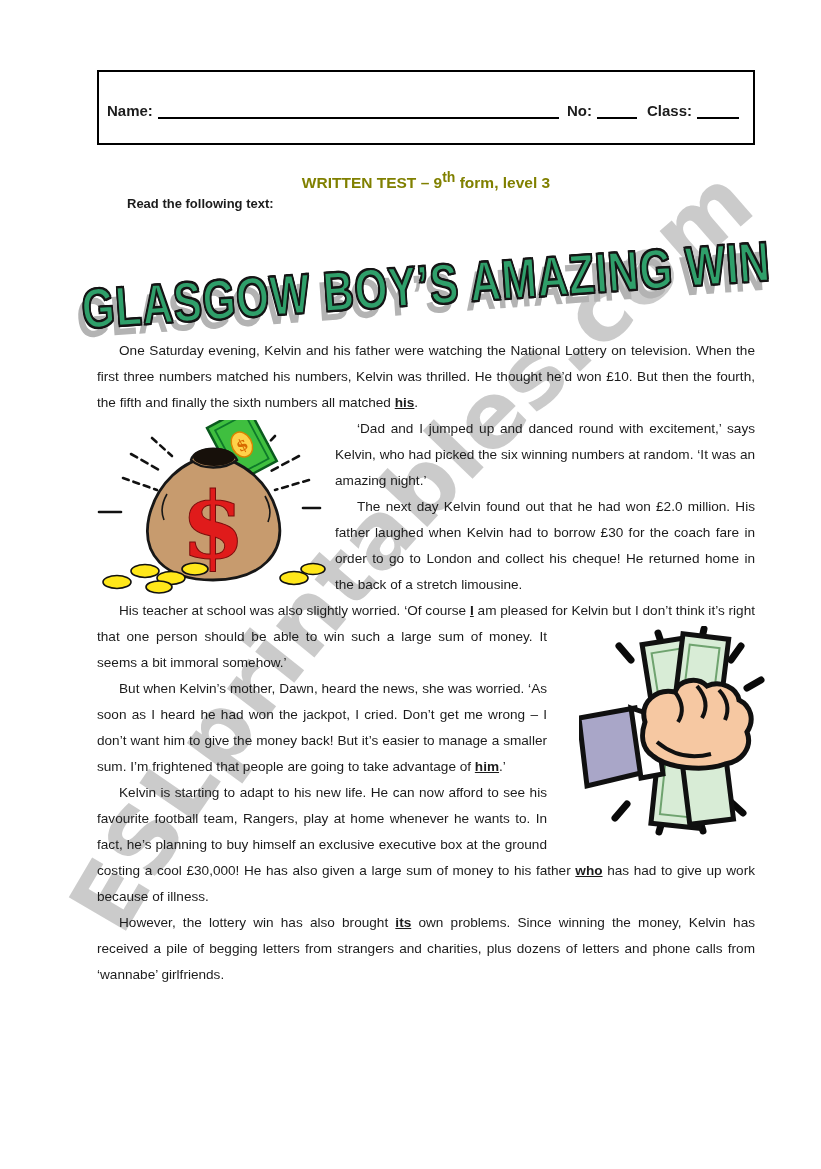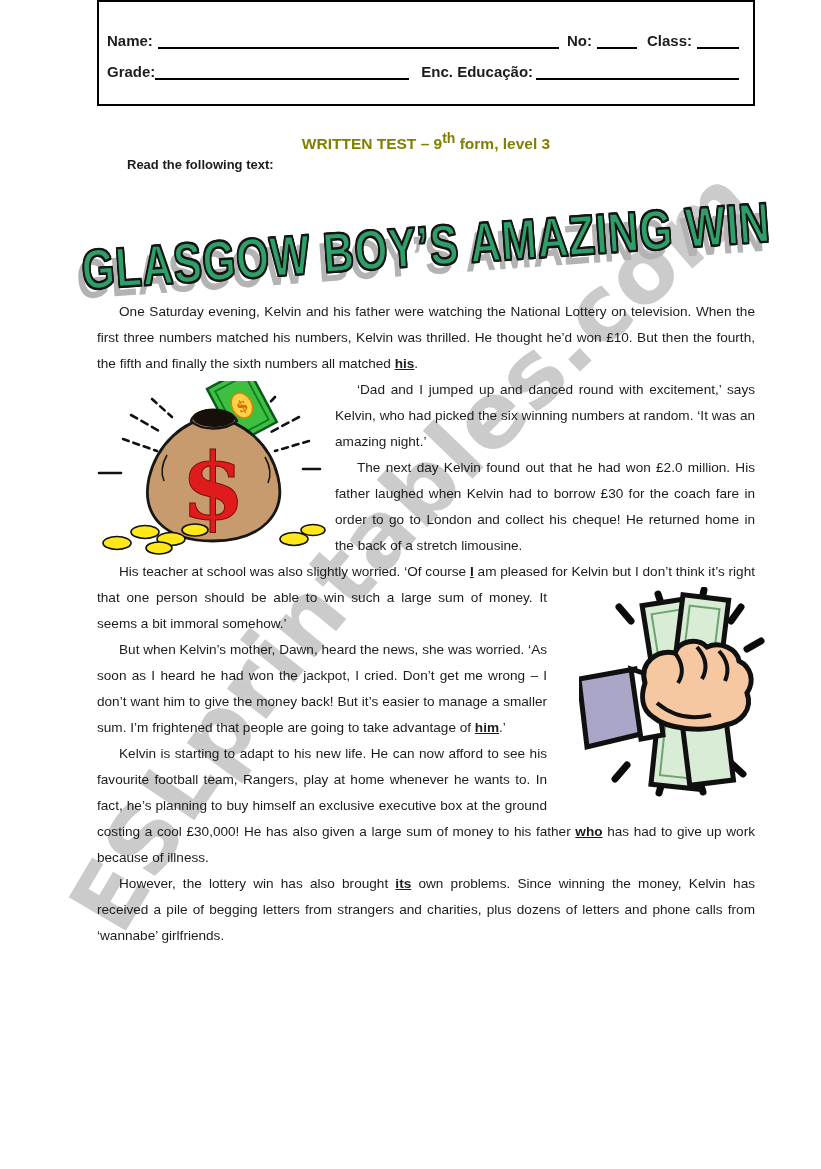--- a/index.html
+++ b/index.html
@@ -2,21 +2,21 @@
 <html><head>
 <meta charset="utf-8">
 <style>
   html,body{margin:0;padding:0;background:#e8e8e8;}
   .page{
     width:821px;height:1169px;background:#ffffff;position:relative;overflow:hidden;
     font-family:"Liberation Sans","DejaVu Sans",sans-serif;color:#1c1c1c;
     margin:0 auto;
   }
   .watermark-svg{position:absolute;top:0;left:0;z-index:0;pointer-events:none;}
-  .content{position:relative;z-index:1;margin-left:97px;width:658px;}
+  .content{position:relative;z-index:1;margin-left:97px;width:658px;padding-top:70px;}
 
   
   .idbox{border:2px solid #000;padding:30px 14px 24px 8px;background:transparent;}
   .idrow{display:flex;align-items:flex-end;font-size:15px;font-weight:bold;margin-bottom:14px;white-space:nowrap;}
   .idrow:last-child{margin-bottom:0;}
   .fline{border-bottom:2px solid #000;height:15px;display:inline-block;}
   .fl-name{flex:1;margin:0 8px 0 5px;}
   .fl-no{width:40px;margin:0 10px 0 5px;}
   .fl-class{width:42px;margin-left:5px;}
   .fl-date{width:266px;margin-right:12px;}
@@ -65,26 +65,20 @@
   <div class="content">
 
     <div class="idbox">
       <div class="idrow">
         <span>Name:</span>
         <span class="fline fl-name"></span>
         <span>No:</span>
         <span class="fline fl-no"></span>
         <span>Class:</span>
         <span class="fline fl-class"></span>
-      </div>
-      <div class="idrow">
-        <span>Grade:</span>
-        <span class="fline fl-grade"></span>
-        <span>Enc. Educação:</span>
-        <span class="fline fl-enc"></span>
       </div>
     </div>
 
     <div class="test-title">
       <span>WRITTEN TEST – 9</span><sup>th</sup><span> form, level 3</span>
     </div>
 
     <div class="instruction">Read the following text:</div>
 
     <div class="headline-wrap">

